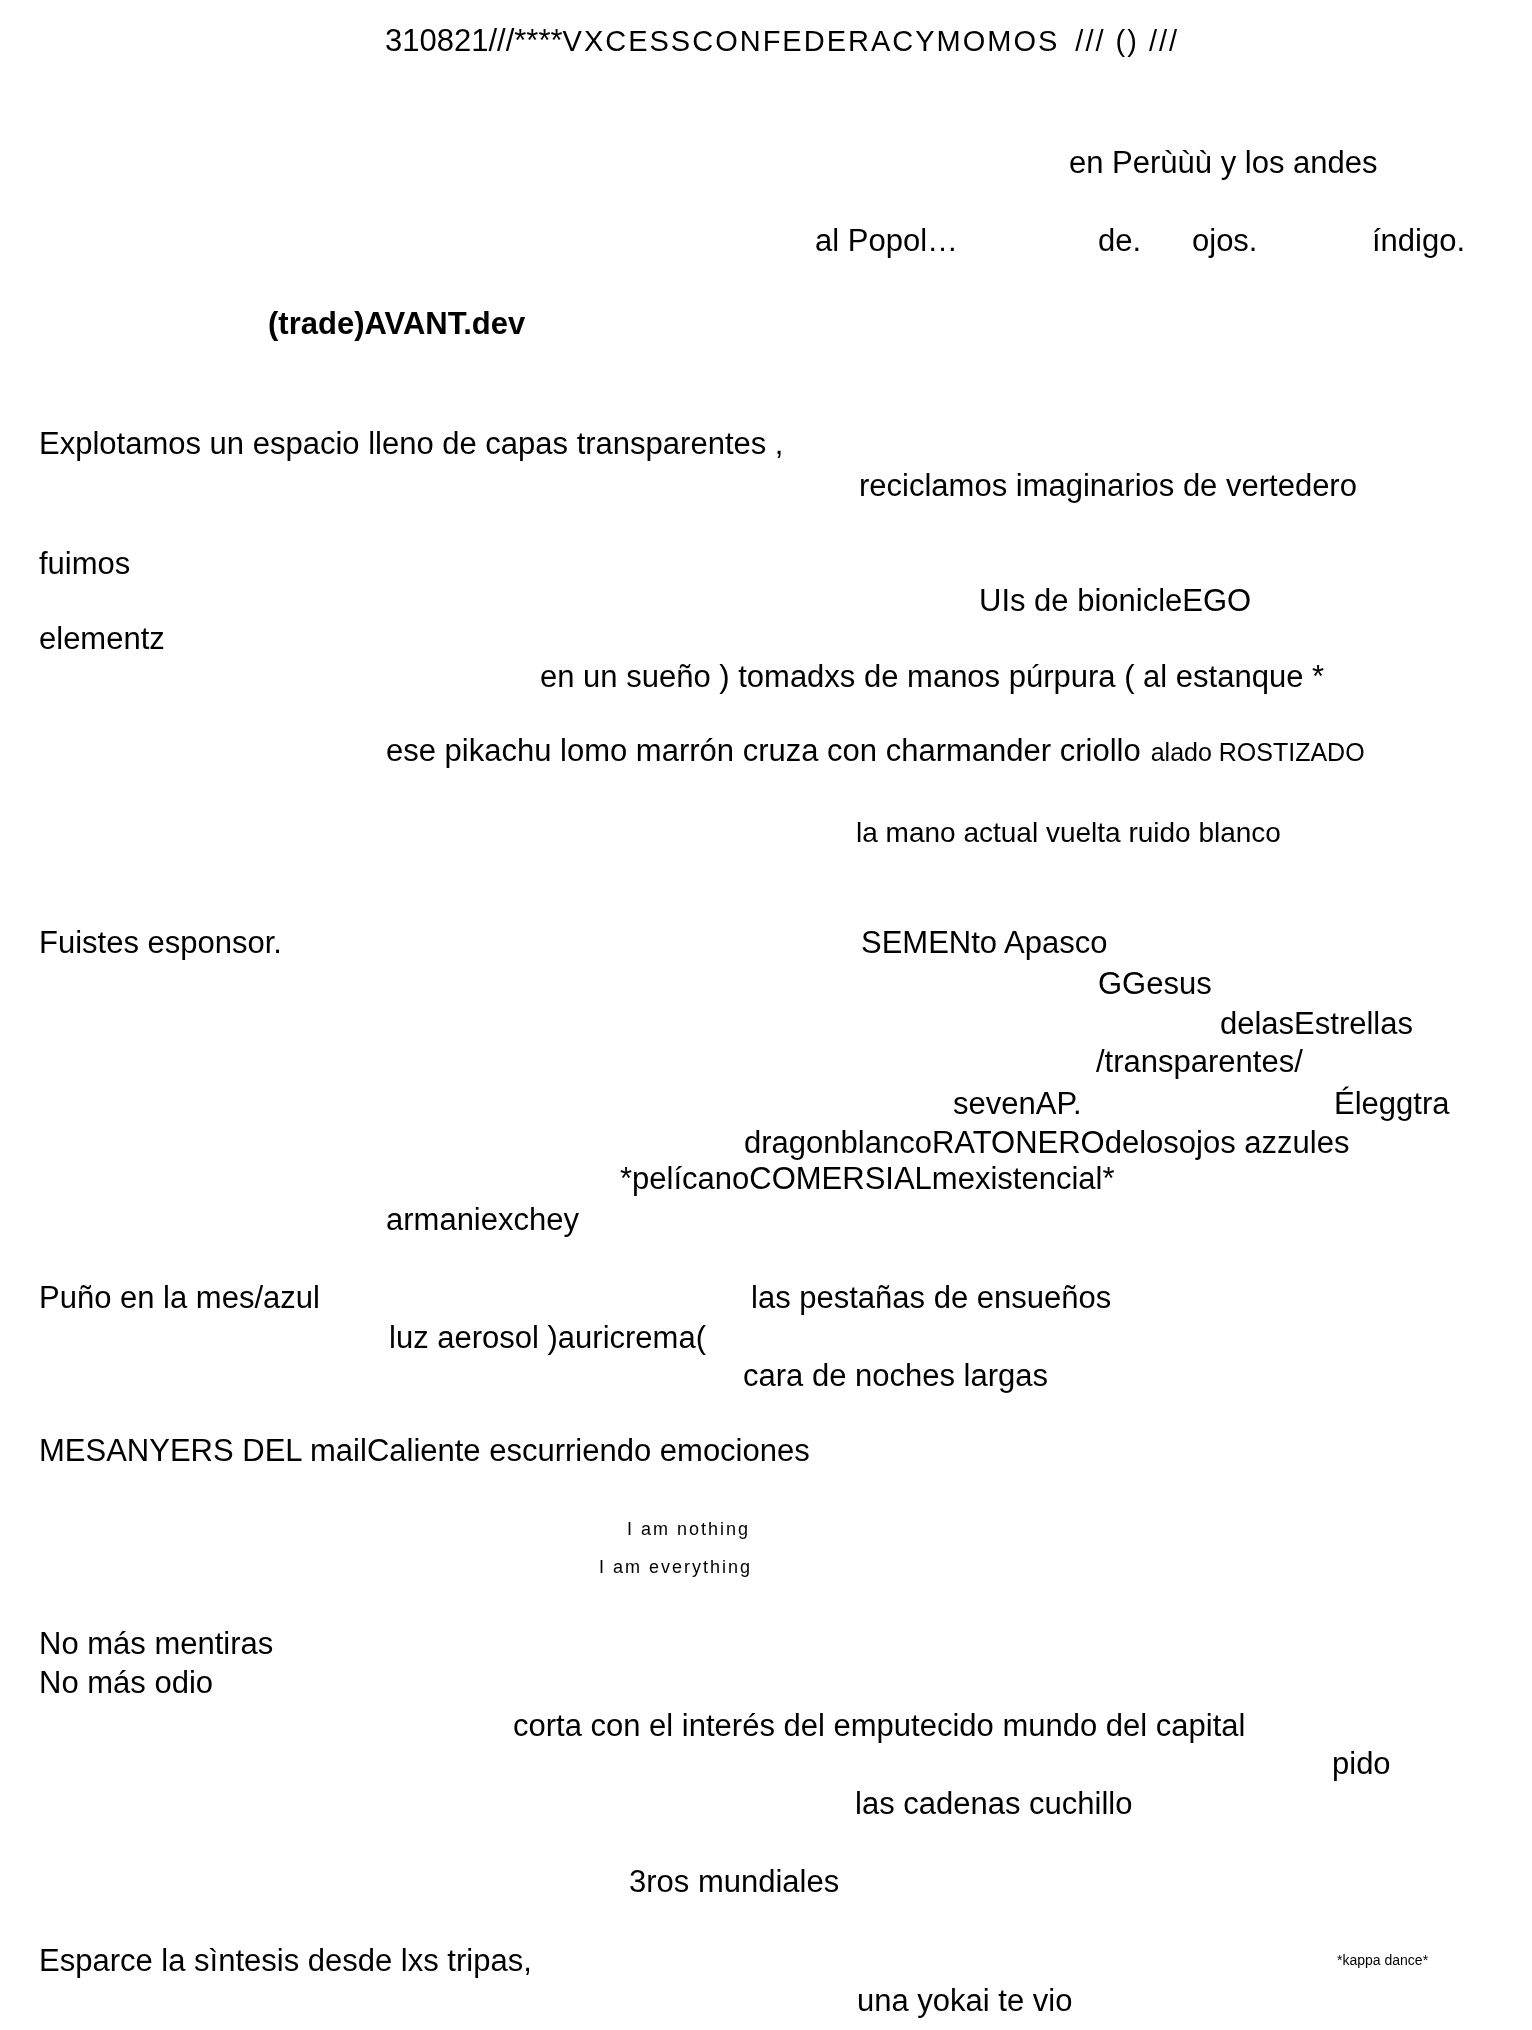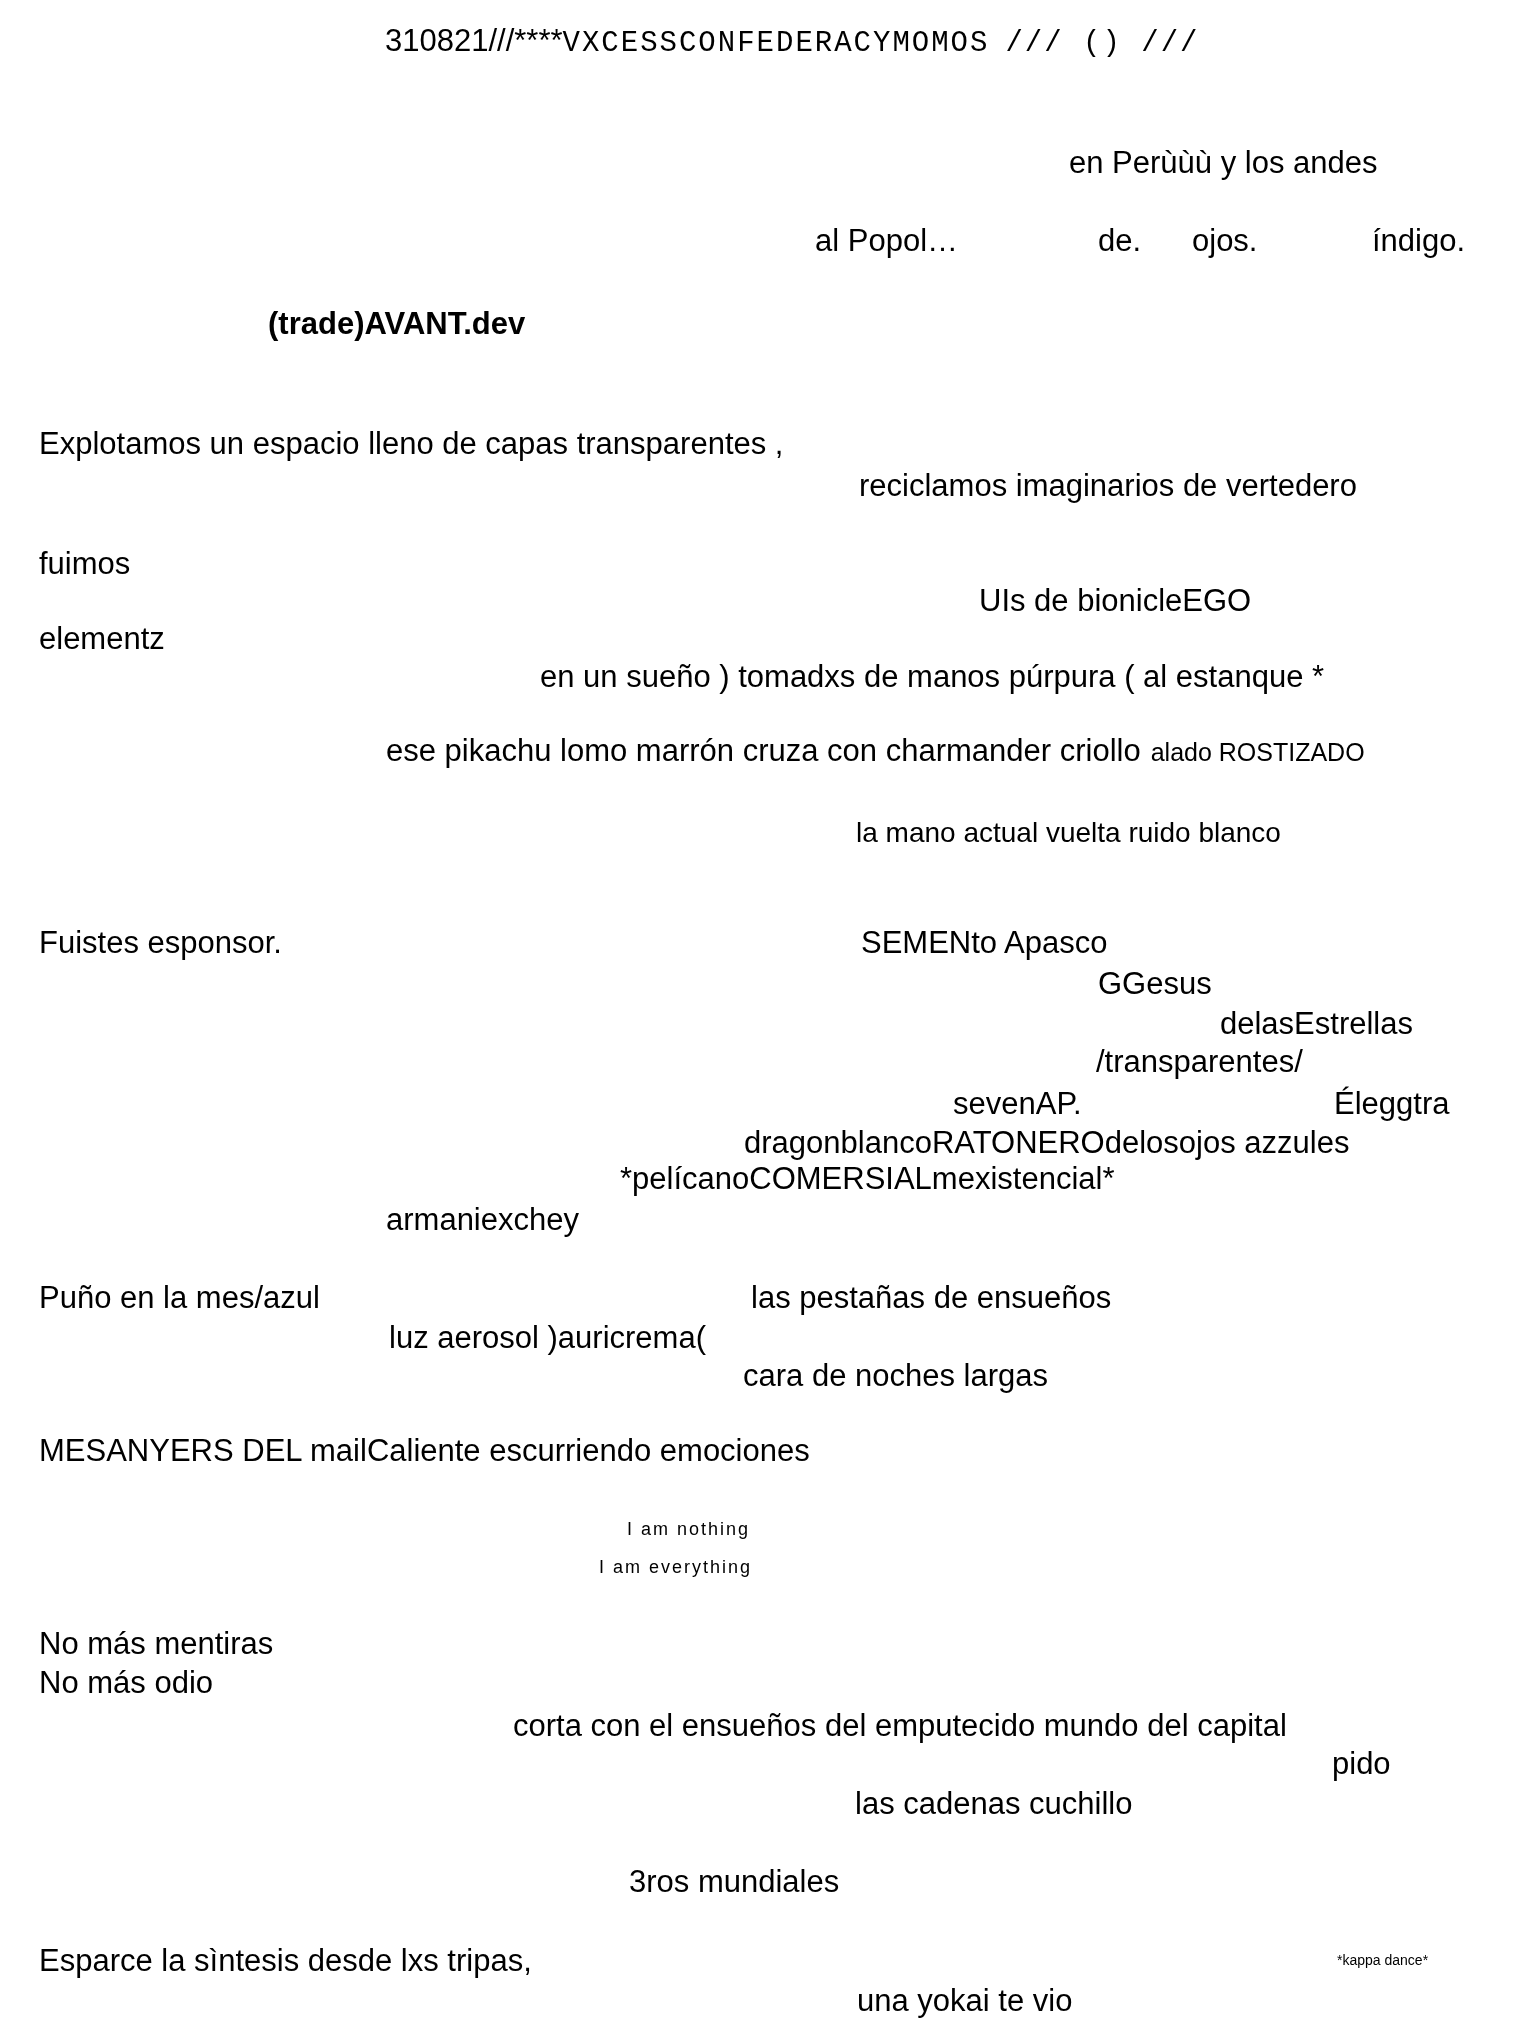--- a/index.html
+++ b/index.html
@@ -10,21 +10,21 @@
     position:relative;overflow:hidden;
   }
   .page{position:absolute;inset:0;background:#ffffff;}
   .ln{position:absolute;white-space:nowrap;line-height:1.05;color:#000;}
   .abs{position:absolute;top:0;white-space:nowrap;}
   .t31{font-size:31px;}
   .t28{font-size:28px;}
   .t25{font-size:25px;}
   .t21{font-size:14px;}
   .bold{font-weight:bold;}
-  .hand{font-size:29px;letter-spacing:2px;font-family:Liberation Mono, monospace;}
+  .hand{font-size:29px;letter-spacing:2px;font-family:Liberation Sans, sans-serif;}
   .mono{font-family:Liberation Sans, sans-serif;font-size:18px;letter-spacing:2px;text-align:right;}
   .gap-left{margin-left:16px;}
   .sp-left{margin-left:10px;}
 </style>
 </head>
 <body>
 
 <div class="page">
 
   <div class="ln t31" style="top:25px;left:385px">
@@ -73,21 +73,21 @@
   </div>
   <div class="ln t31" style="top:1322px;left:389px">luz aerosol )auricrema(</div>
   <div class="ln t31" style="top:1360px;left:743px">cara de noches largas</div>
 
   <div class="ln t31" style="top:1435px;left:39px">MESANYERS DEL mailCaliente escurriendo emociones</div>
   <div class="ln mono" style="top:1520px;left:627px">I am nothing</div>
   <div class="ln mono" style="top:1558px;left:599px">I am everything</div>
 
   <div class="ln t31" style="top:1628px;left:39px">No más mentiras</div>
   <div class="ln t31" style="top:1667px;left:39px">No más odio</div>
-  <div class="ln t31" style="top:1710px;left:513px">corta con el ensueños del emputecido mundo del capital</div>
+  <div class="ln t31" style="top:1710px;left:513px">corta con el interés del emputecido mundo del capital</div>
   <div class="ln t31" style="top:1748px;left:1332px">pido</div>
   <div class="ln t31" style="top:1788px;left:855px">las cadenas cuchillo</div>
   <div class="ln t31" style="top:1866px;left:629px">3ros mundiales</div>
 
   <div class="ln t31" style="top:1945px;left:0;width:1532px">
     <span class="abs" style="left:39px">Esparce la sìntesis desde lxs tripas,</span>
     <span class="abs t21" style="left:1337px;top:8px">*kappa dance*</span>
   </div>
   <div class="ln t31" style="top:1985px;left:857px">una yokai te vio</div>
 

